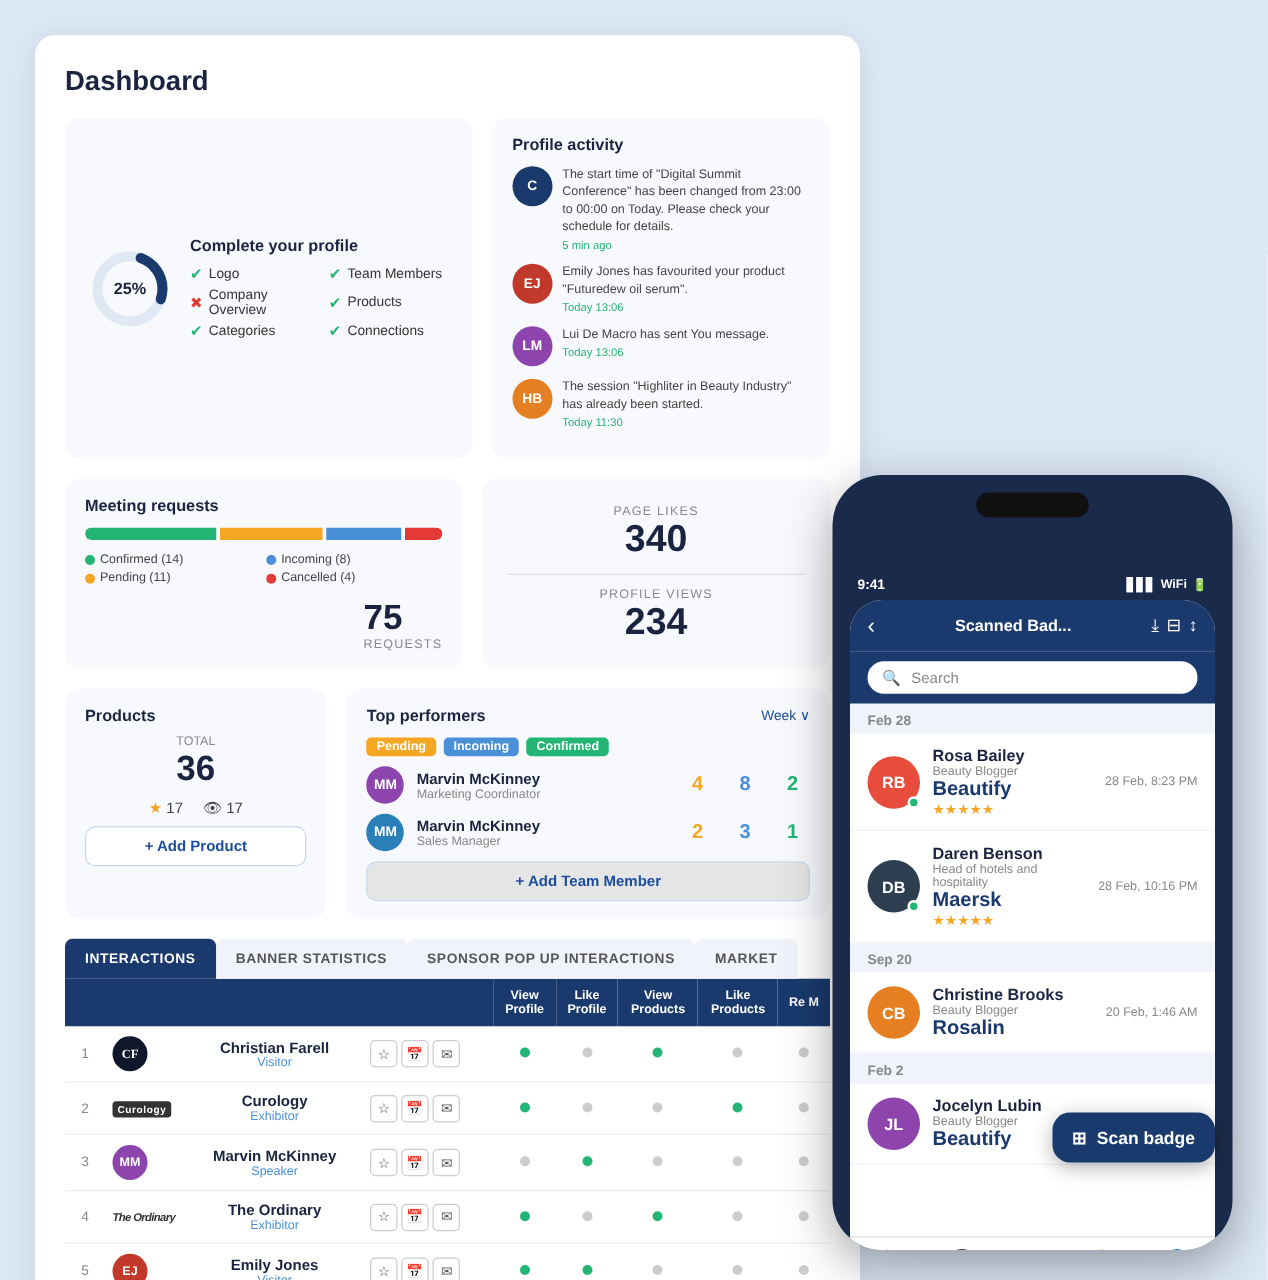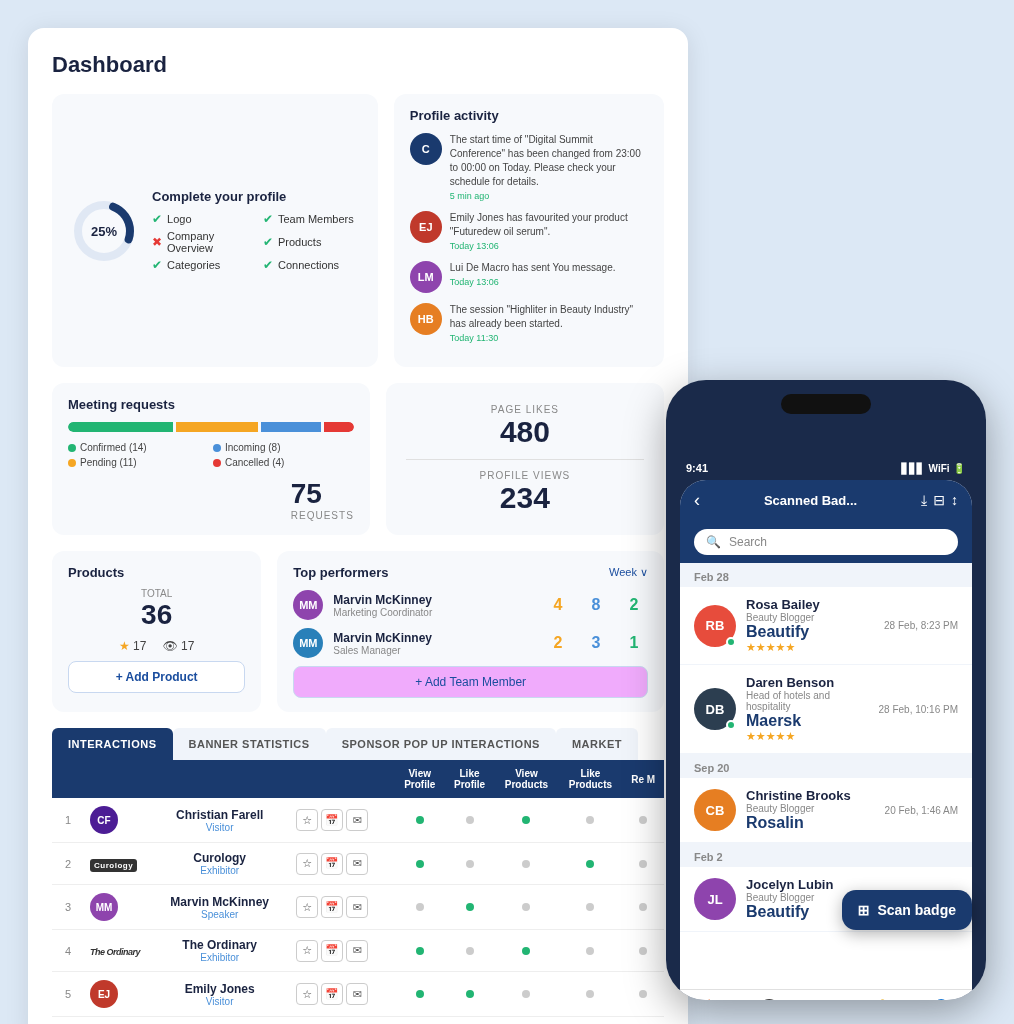--- a/index.html
+++ b/index.html
@@ -268,23 +268,23 @@
     .tp-num.confirmed { color: #22b573; }
     .add-member-btn {
       display: flex;
       align-items: center;
       justify-content: center;
       gap: 6px;
       border: 1.5px solid #c8d8f0;
       border-radius: 8px;
       padding: 8px;
       font-size: 12px;
-      font-weight: 400;
+      font-weight: 700;
       color: #1a4d9e;
-      background: #f0abfc;
+      background: #e5e5e5;
       cursor: pointer;
       width: 100%;
       margin-top: 8px;
     }
     
     .tabs-row {
       display: flex;
       gap: 0;
       margin-bottom: 0;
       border-bottom: none;
@@ -582,21 +582,21 @@
       <div style="display:flex; align-items:center; justify-content:flex-end; gap:8px;">
         <div>
           <div class="meeting-big">75</div>
           <div class="meeting-label">REQUESTS</div>
         </div>
       </div>
     </div>
     <div class="stats-card">
       <div class="stat-block">
         <div class="stat-label">PAGE LIKES</div>
-        <div class="stat-num">480</div>
+        <div class="stat-num">340</div>
       </div>
       <div style="width:100%;height:1px;background:#e0e0e0;"></div>
       <div class="stat-block">
         <div class="stat-label">PROFILE VIEWS</div>
         <div class="stat-num">234</div>
       </div>
     </div>
   </div>
 
   <div class="bottom-row">
@@ -607,20 +607,25 @@
       <div class="products-meta">
         <span><span class="star-icon">★</span> <span>17</span></span>
         <span>👁 <span>17</span></span>
       </div>
       <button class="add-product-btn">+ Add Product</button>
     </div>
     <div class="top-performers-card">
       <div class="top-performers-header">
         <h4>Top performers</h4>
         <span class="week-select">Week ∨</span>
+      </div>
+      <div class="tp-legend">
+        <span class="tp-badge pending">Pending</span>
+        <span class="tp-badge incoming">Incoming</span>
+        <span class="tp-badge confirmed">Confirmed</span>
       </div>
       <div class="tp-row">
         <div class="tp-avatar" style="background:#8e44ad;">MM</div>
         <div class="tp-info">
           <div class="tp-name">Marvin McKinney</div>
           <div class="tp-role">Marketing Coordinator</div>
         </div>
         <span class="tp-num pending">4</span>
         <span class="tp-num incoming">8</span>
         <span class="tp-num confirmed">2</span>
@@ -655,21 +660,21 @@
         <th>Like<br>Profile</th>
         <th>View<br>Products</th>
         <th>Like<br>Products</th>
         <th>Re M</th>
       </tr>
     </thead>
     <tbody>
       <tr class="table-row">
         <td class="row-num">1</td>
         <td>
-            <div class="att-avatar" style="background:#4c1d95;">CF</div>
+            <div class="att-avatar" style="background:#0f172a;font-family:Liberation Serif, serif;">CF</div>
           </td>
         <td>
             <div class="att-name">Christian Farell</div>
             <div class="att-role">Visitor</div>
           </td>
         <td>
           <span class="action-icon">☆</span>
           <span class="action-icon">📅</span>
           <span class="action-icon">✉</span>
         </td>

